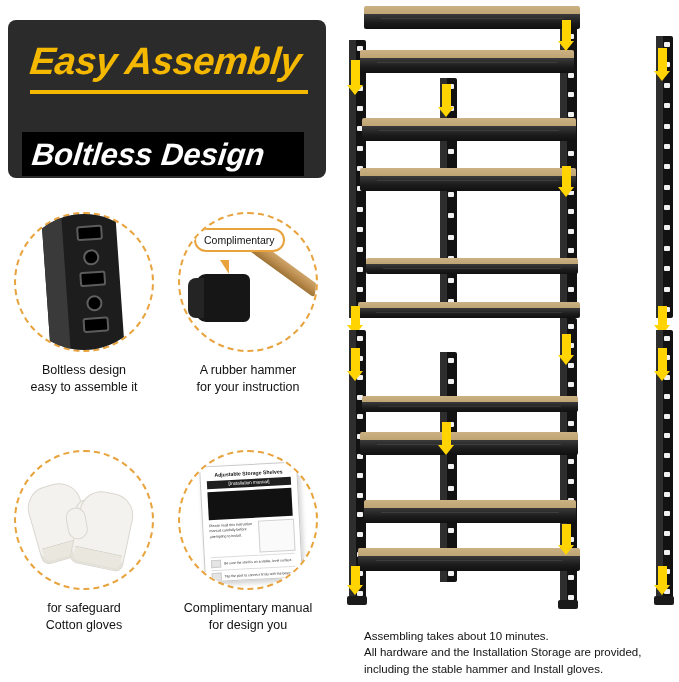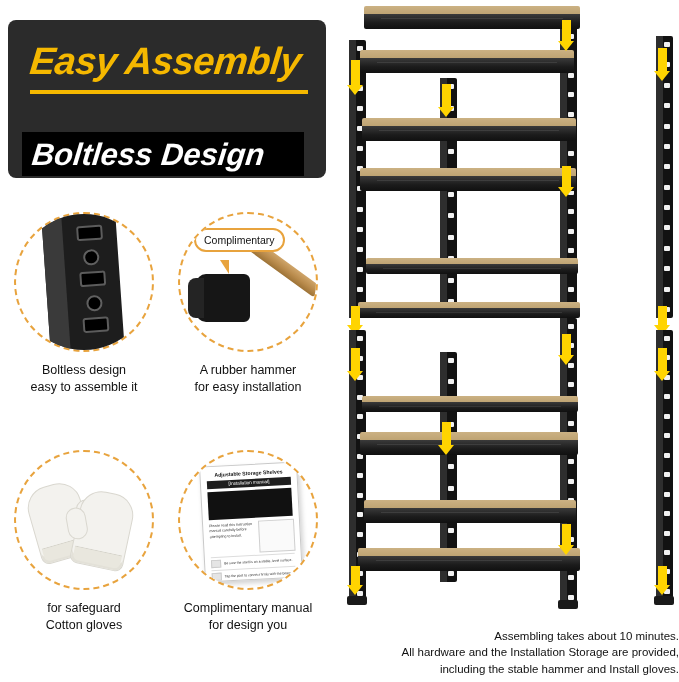--- a/index.html
+++ b/index.html
@@ -296,21 +296,20 @@
     flex: none;
   }
 
   
   #right-column {
     position: absolute;
     left: 336px;
     top: 0;
     width: 343px;
     height: 682px;
-    text-align: right;
   }
 
   .unit { position: absolute; }
 
   
   .post {
     position: absolute;
     width: 17px;
     background: #121212;
     border-radius: 2px;
@@ -428,21 +427,21 @@
 
   <div class="feature" id="feature-hammer">
     <div class="feature-circle">
       <div class="hammer-handle"></div>
       <div class="hammer-head"></div>
       <div class="callout-tail"></div>
       <div class="callout-bubble">Complimentary</div>
     </div>
     <div class="feature-caption">
       <div>A rubber hammer</div>
-      <div>for easy installation</div>
+      <div>for your instruction</div>
     </div>
   </div>
 
   <div class="feature" id="feature-gloves">
     <div class="feature-circle">
       <div class="glove" id="glove-left">
         <div class="thumb"></div>
         <div class="cuff"></div>
       </div>
       <div class="glove" id="glove-right">

